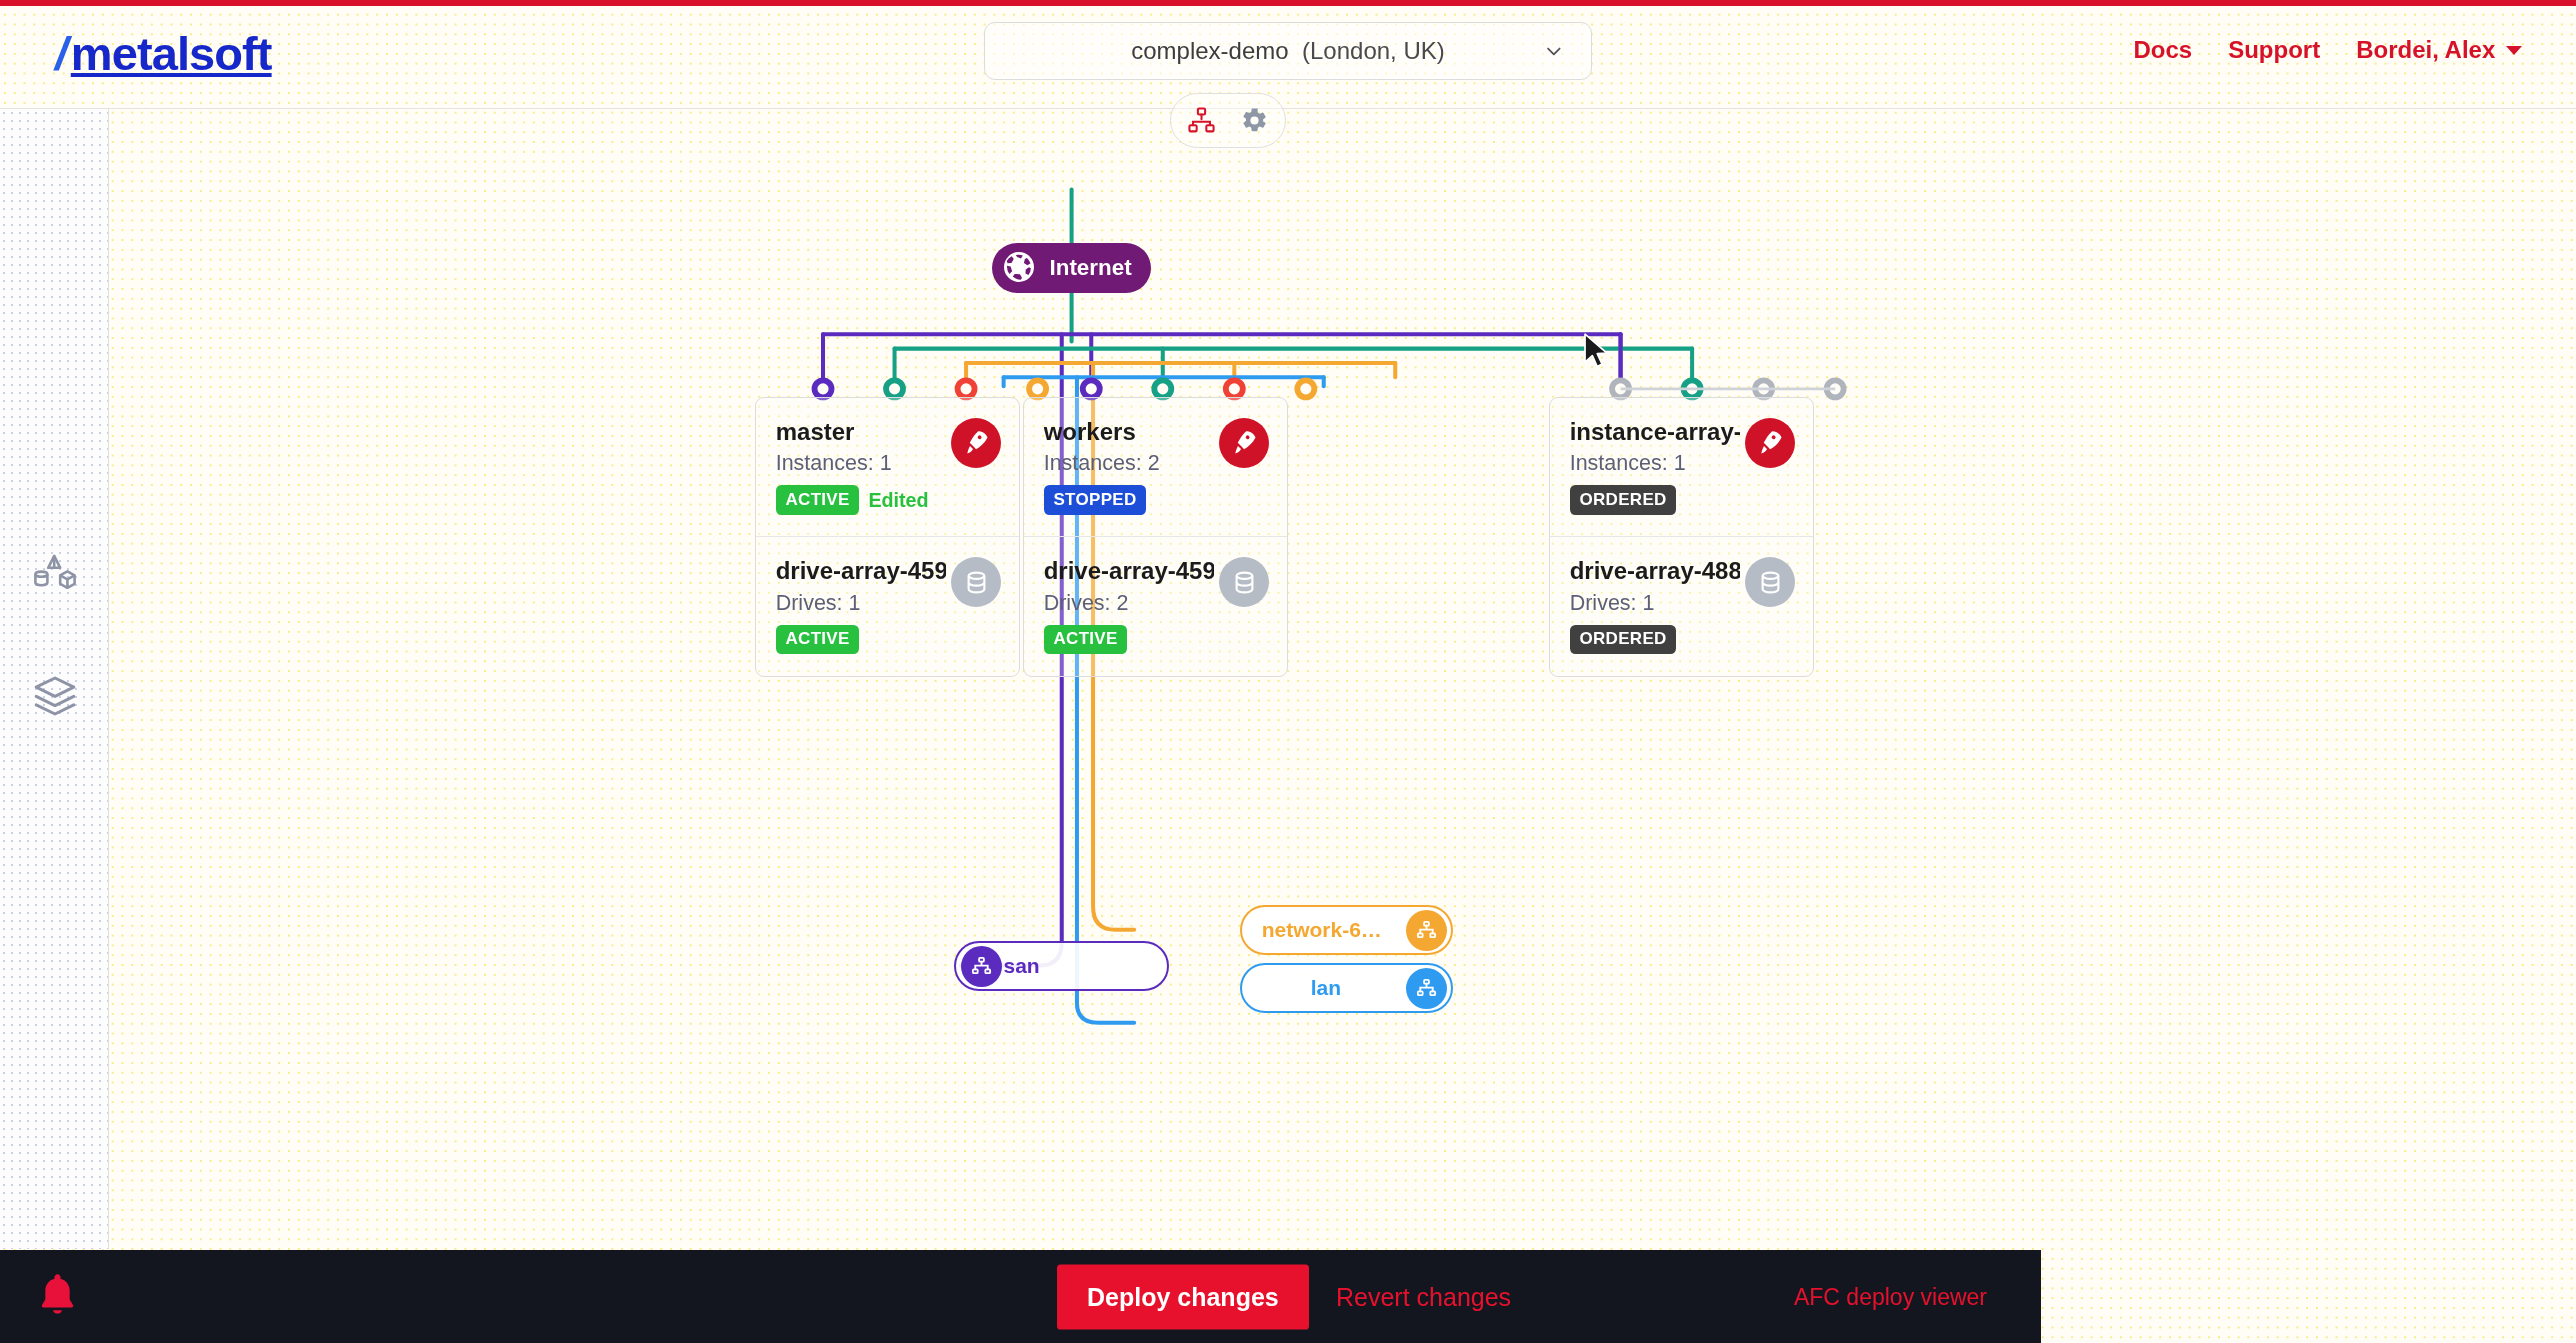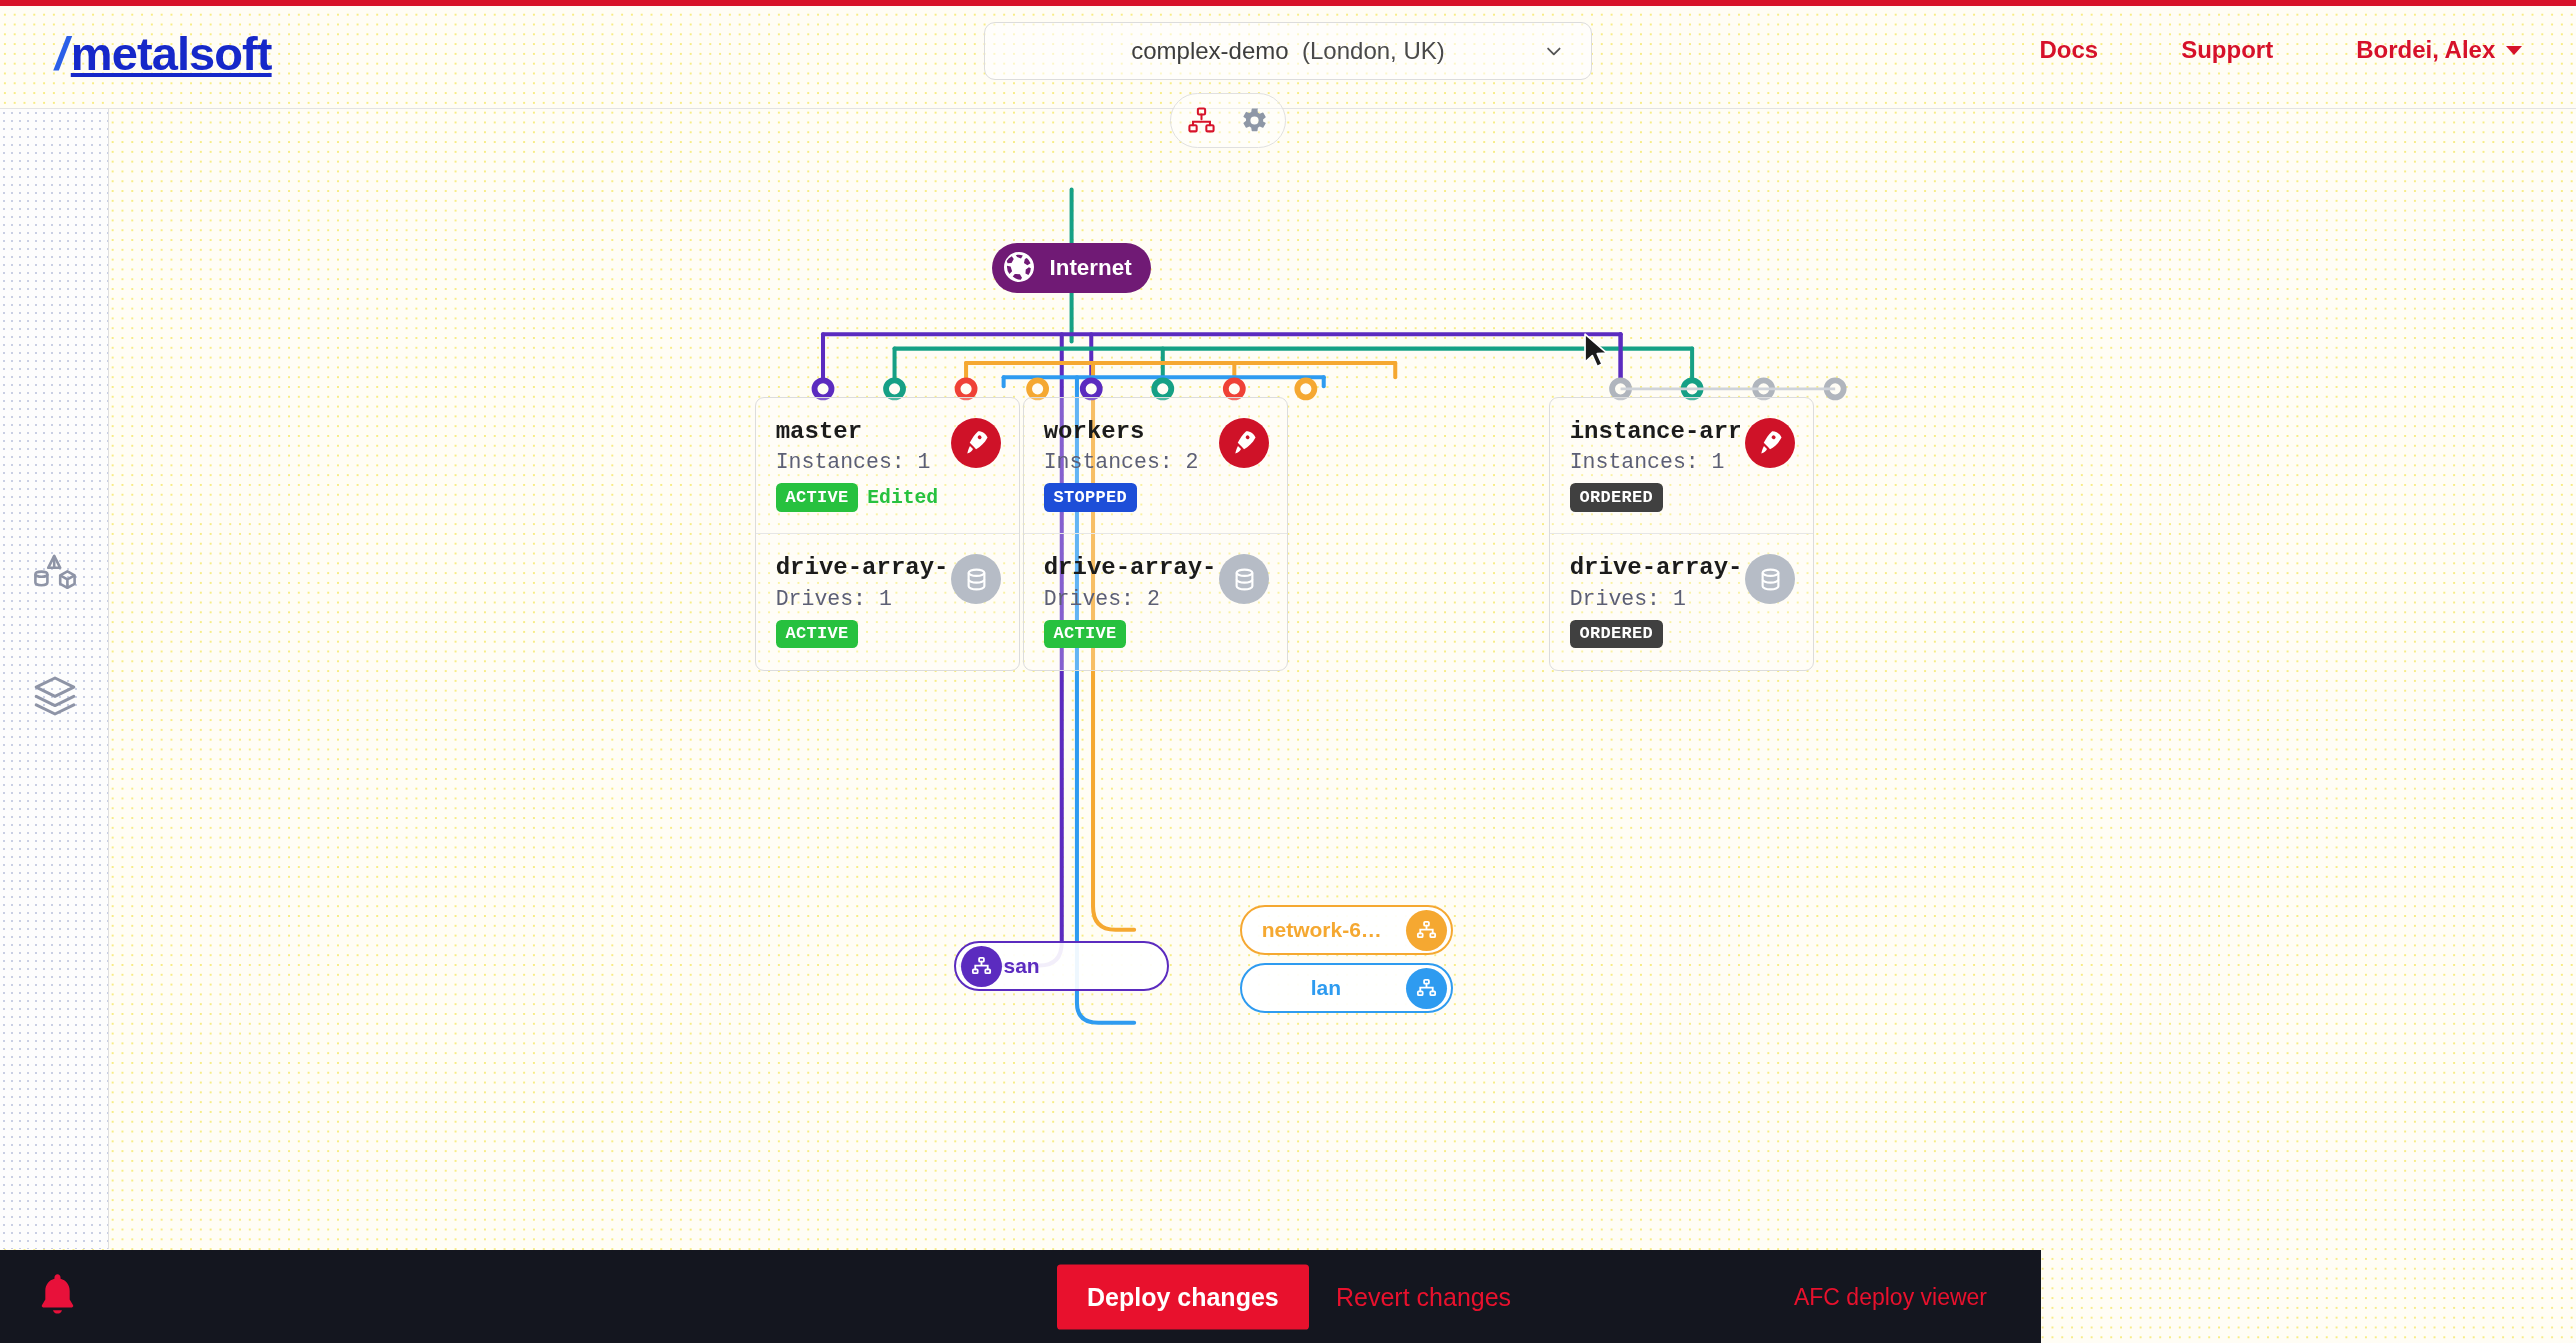--- a/index.html
+++ b/index.html
@@ -54,21 +54,21 @@
     font-size:24px; color:#3d3d3d;
   }
   #site-select .sel-text .loc{ color:#4a4a4a; }
   #site-select .chev{
     position:absolute; right:27px; top:50%; transform:translateY(-50%);
     width:19.7px; height:19.7px;
   }
 
   #nav{
     position:absolute; right:54px; top:30px;
-    display:flex; align-items:center; gap:83px;
+    display:flex; align-items:center; gap:36px;
   }
   #nav a{
     color:#d6112a; font-size:24px; font-weight:bold; text-decoration:none;
     white-space:nowrap;
   }
   #nav .user{ display:flex; align-items:center; gap:10.7px; }
   #nav .caret{
     width:0;height:0;border-left:8px solid transparent;border-right:8px solid transparent;
     border-top:9px solid #d6112a;
   }
@@ -121,21 +121,20 @@
   }
   #internet-node .label{ color:#fff; font-size:22.4px; font-weight:bold; }
 
   
   .infra-card{
     position:absolute;
     width:265px;
     background:rgba(255,255,255,0.25);
     border:1.8px solid #dcdcdc; border-radius:9px;
     z-index:10;
-    font-family:Liberation Mono, monospace;
   }
   .card-section{
     position:relative;
     padding:19.7px 19.7px 21.5px 19.7px;
     min-height:109px;
   }
   .card-section + .card-section{ border-top:0.9px solid #e6e6e6; }
   .card-title{
     font-size:24px; font-weight:bold; color:#1b1b1b;
     white-space:nowrap; overflow:hidden;

